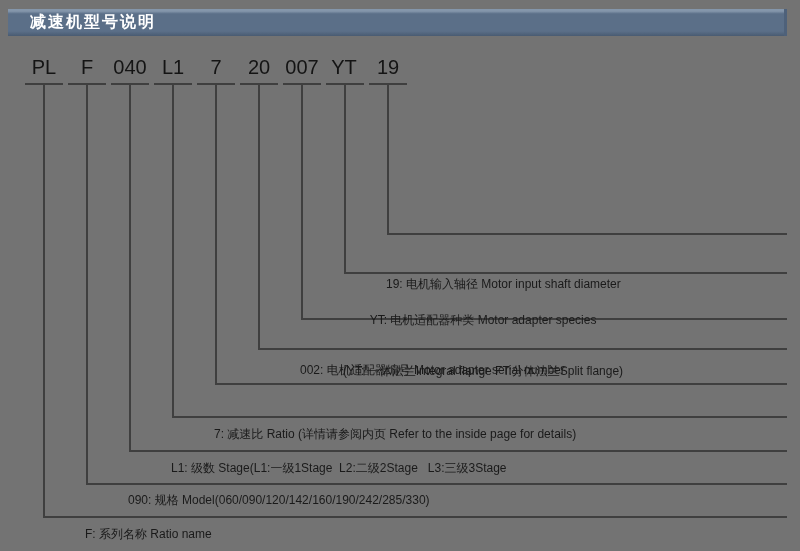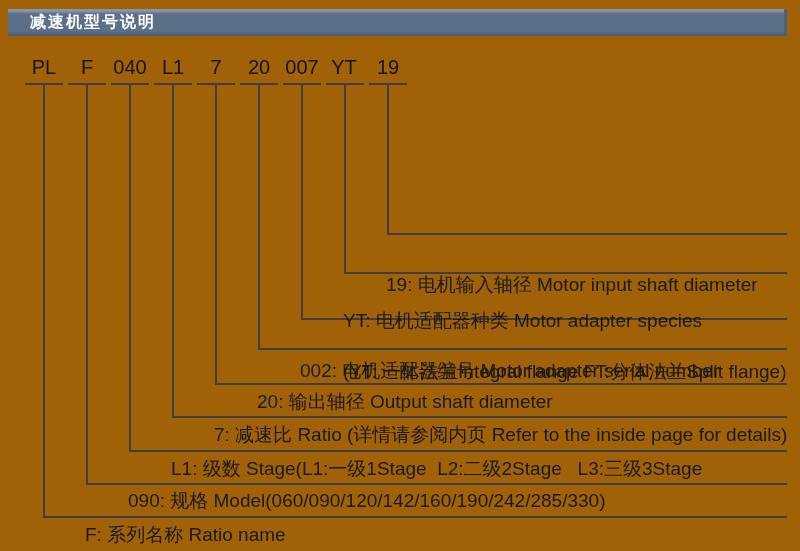--- a/index.html
+++ b/index.html
@@ -1,17 +1,17 @@
 <!DOCTYPE html>
 <html><head>
 <meta charset="utf-8">
 <style>
   html,body{margin:0;padding:0;background:#fff;}
   .canvas{
-    position:relative;width:800px;height:551px;background:#a16207;
+    position:relative;width:800px;height:551px;background:#737373;
     font-family:"Liberation Sans","DejaVu Sans",sans-serif;
     overflow:hidden;
   }
   
   .hdr{
     position:absolute;left:8px;top:9px;width:779px;height:27px;
     background:linear-gradient(#8496ab 0%,#8496ab 8%,#5b6f88 18%,#5b6f88 82%,#495b72 100%);
     border-right:3px solid #4e617a;
     box-sizing:border-box;
     color:#ffffff;font-size:16px;font-weight:bold;line-height:26px;
@@ -44,21 +44,21 @@
   .h1{left:86px;top:483px;width:701px}
   .h2{left:129px;top:450px;width:658px}
   .h3{left:172px;top:416px;width:615px}
   .h4{left:215px;top:383px;width:572px}
   .h5{left:258px;top:348px;width:529px}
   .h6{left:301px;top:318px;width:486px}
   .h7{left:344px;top:272px;width:443px}
   .h8{left:387px;top:233px;width:400px}
   
   .desc{
-    position:absolute;font-size:19px;line-height:17px;color:#1a1a1a;white-space:pre;
+    position:absolute;font-size:12px;line-height:17px;color:#1a1a1a;white-space:pre;text-align:center;
   }
   .d0{left:40px;top:525px}
   .d1{left:85px;top:492px}
   .d2{left:128px;top:458px}
   .d3{left:171px;top:426px}
   .d4{left:214px;top:392px}
   .d5{left:257px;top:359px}
   .d6{left:300px;top:328px}
   .d7{left:343px;top:278px}
   .d8{left:386px;top:242px}
@@ -120,23 +120,20 @@
   </div>
   <div class="desc d2">
     <div>090: 规格 Model(060/090/120/142/160/190/242/285/330)</div>
   </div>
   <div class="desc d3">
     <div>L1: 级数 Stage(L1:一级1Stage  L2:二级2Stage   L3:三级3Stage</div>
   </div>
   <div class="desc d4">
     <div>7: 减速比 Ratio (详情请参阅内页 Refer to the inside page for details)</div>
   </div>
-  <div class="desc d5">
-    <div>20: 输出轴径 Output shaft diameter</div>
-  </div>
   <div class="desc d6">
     <div>002: 电机适配器编号 Motor adapter serial number</div>
   </div>
   <div class="desc d7">
     <div>YT: 电机适配器种类 Motor adapter species</div>
     <div>(YT: 一体法兰Integral flange FT:分体法兰Split flange)</div>
   </div>
   <div class="desc d8">
     <div>19: 电机输入轴径 Motor input shaft diameter</div>
   </div>

